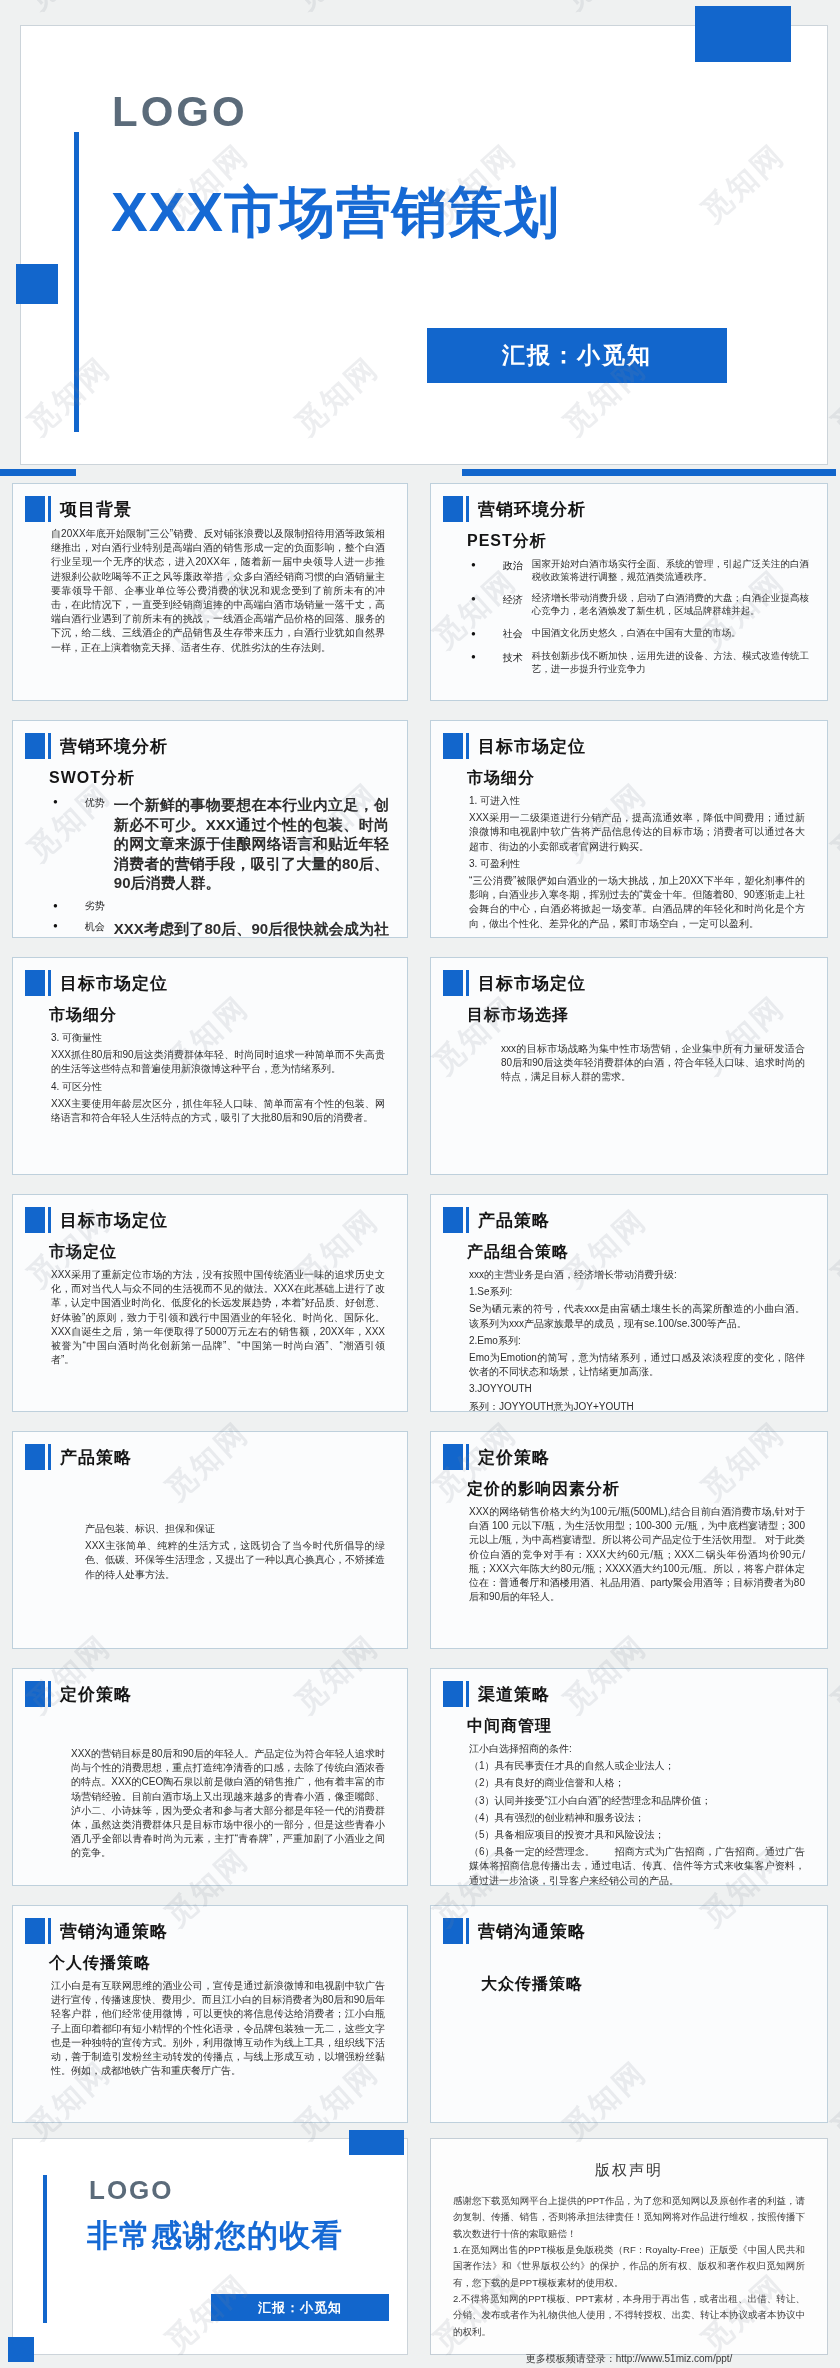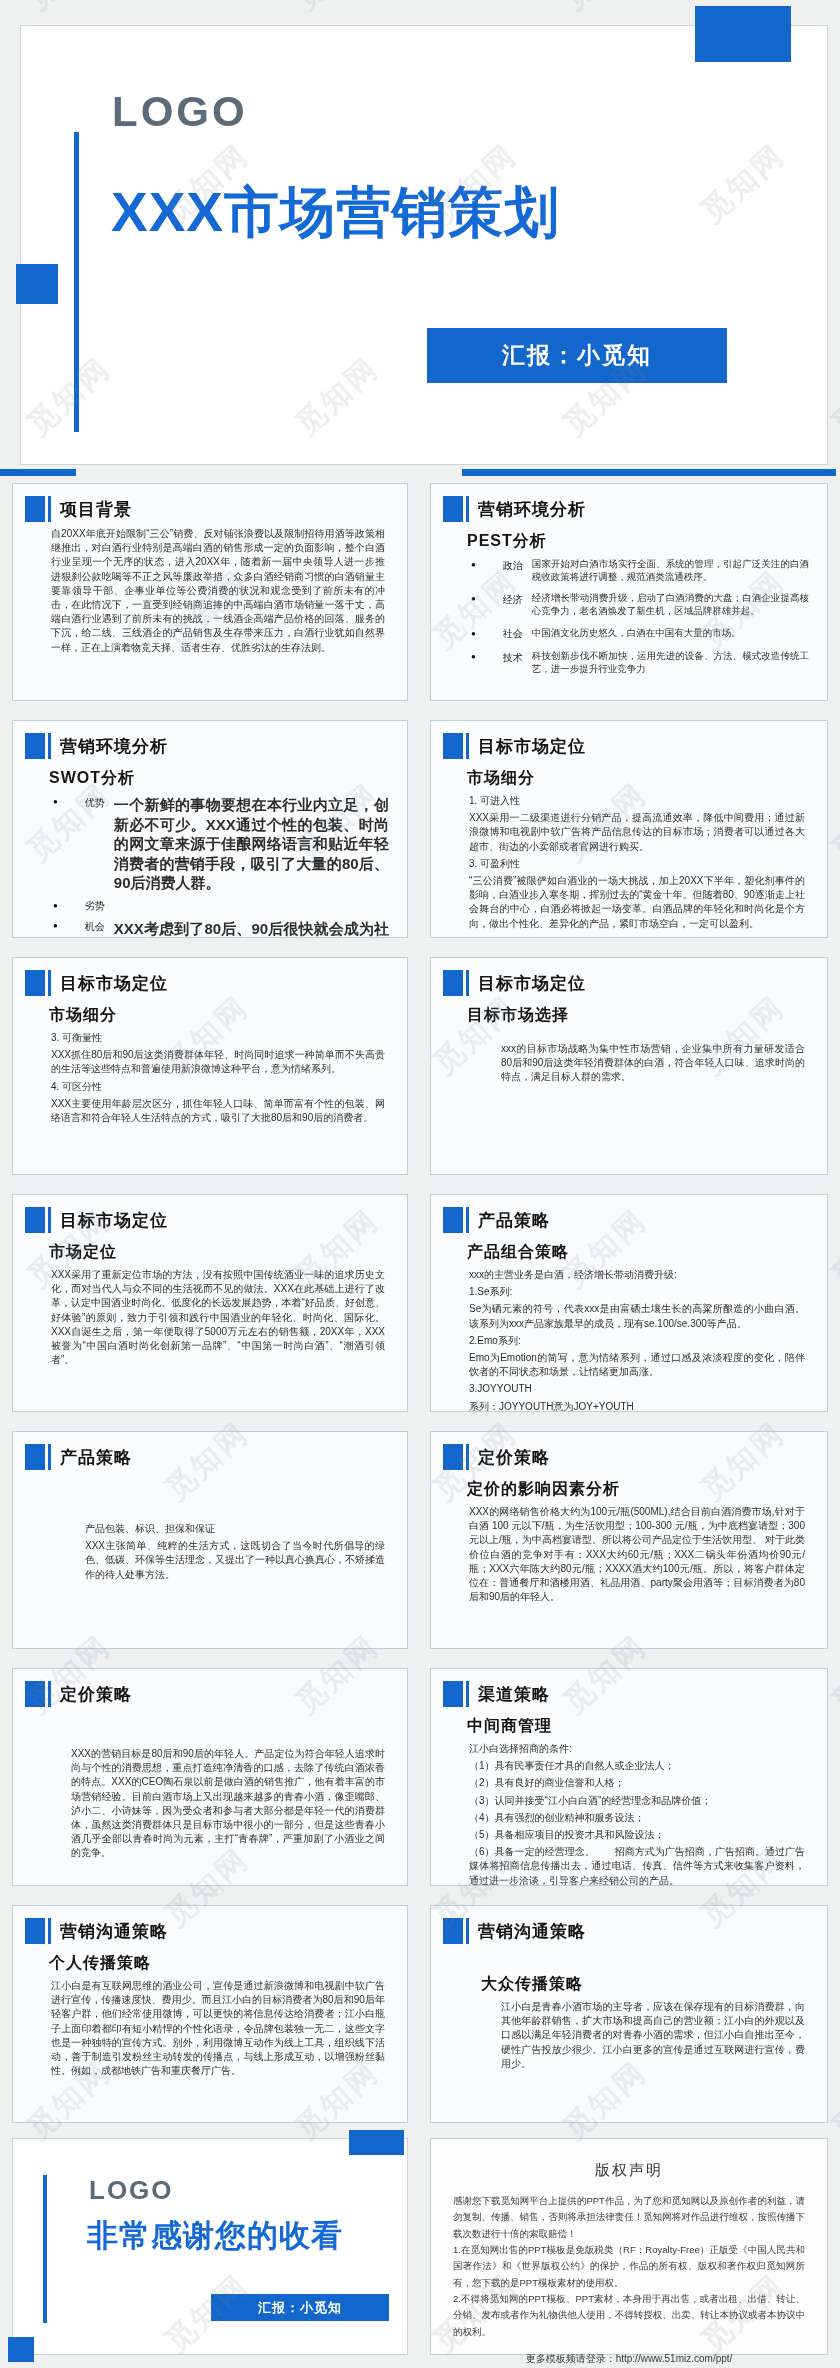--- a/index.html
+++ b/index.html
@@ -292,23 +292,20 @@
             <div class="para">江小白是有互联网思维的酒业公司，宣传是通过新浪微博和电视剧中软广告进行宣传，传播速度快、费用少。而且江小白的目标消费者为80后和90后年轻客户群，他们经常使用微博，可以更快的将信息传达给消费者；江小白瓶子上面印着都印有短小精悍的个性化语录，令品牌包装独一无二，这些文字也是一种独特的宣传方式。别外，利用微博互动作为线上工具，组织线下活动，善于制造引发粉丝主动转发的传播点，与线上形成互动，以增强粉丝黏性。例如，成都地铁广告和重庆餐厅广告。</div>
           </div>
         </div>
         <div class="card offset-sub">
           <div class="card-head">
             <span class="head-sq"></span>
             <span class="head-bar"></span>
             <h3 class="card-title" style="margin: 0px;">营销沟通策略</h3>
           </div>
           <div class="card-sub">大众传播策略</div>
-          <div class="card-body">
-            <div class="para">江小白是青春小酒市场的主导者，应该在保存现有的目标消费群，向其他年龄群销售，扩大市场和提高自己的营业额；江小白的外观以及口感以满足年轻消费者的对青春小酒的需求，但江小白自推出至今，硬性广告投放少很少。江小白更多的宣传是通过互联网进行宣传，费用少。</div>
-          </div>
         </div>
       </div>
     </div>
 
   <div id="lastrow">
     <div class="thank-card">
       <div class="t-sq-tr"></div>
       <div class="t-sq-bl"></div>
       <div class="t-line"></div>
       <div class="t-logo">LOGO</div>

